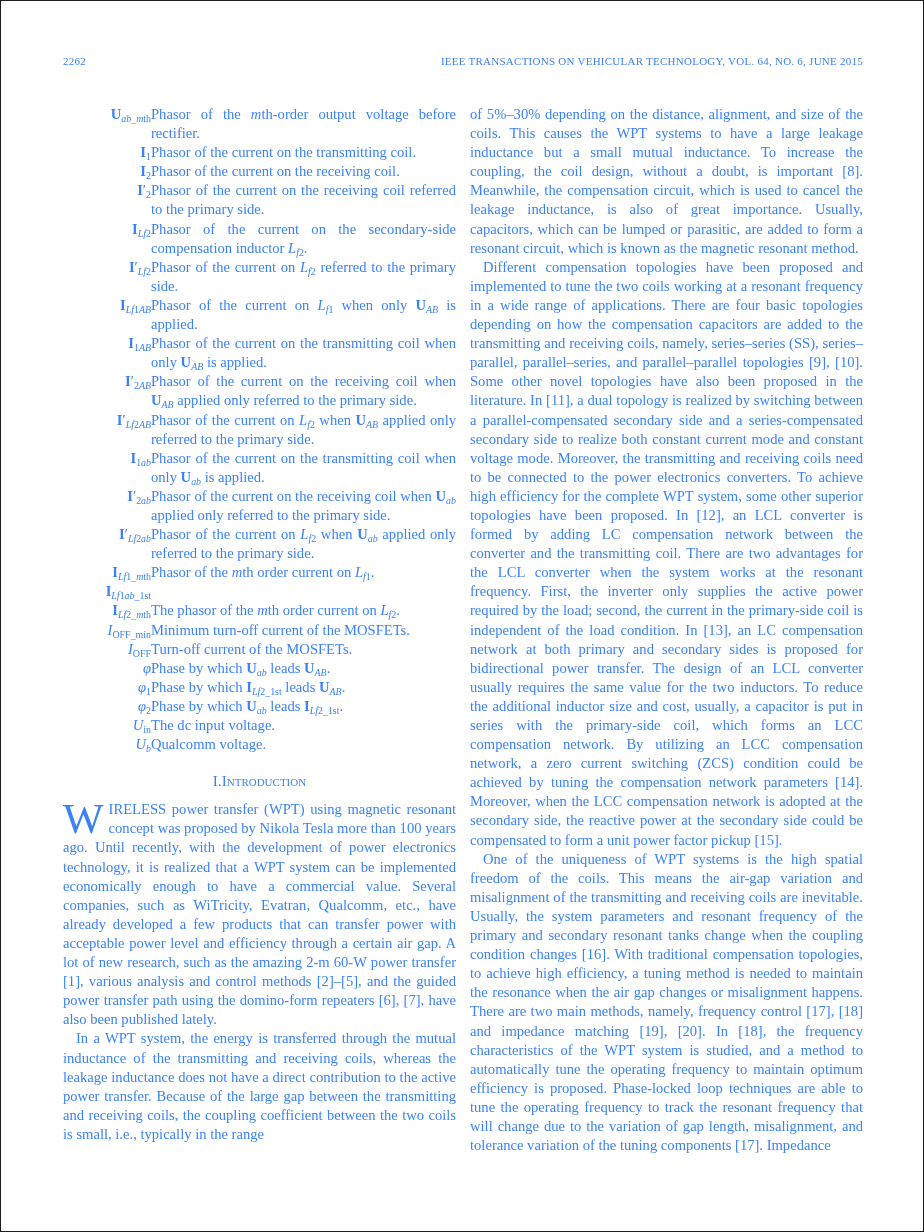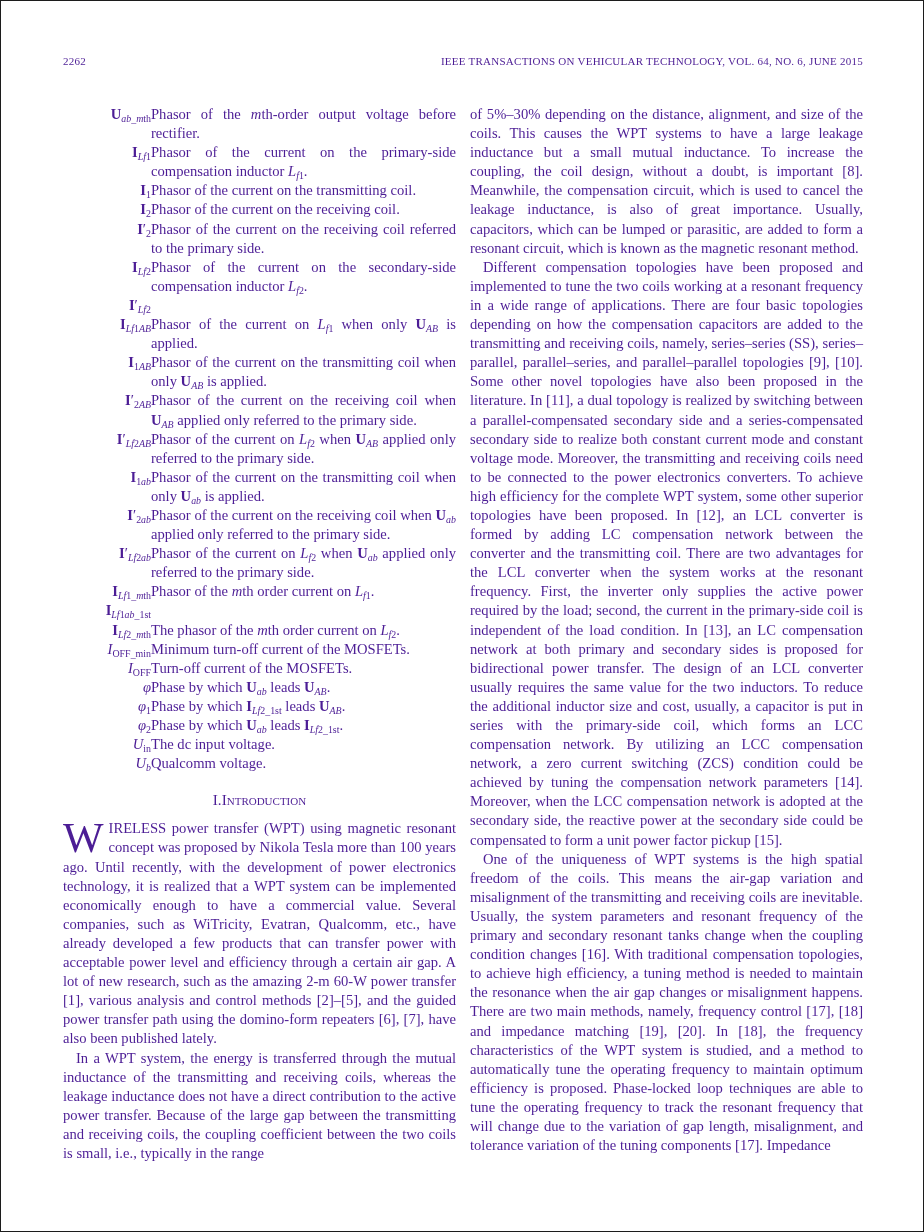--- a/index.html
+++ b/index.html
@@ -5,21 +5,21 @@
   * { margin: 0; padding: 0; box-sizing: border-box; }
   html, body { background: #ffffff; }
   .page {
     position: relative;
     width: 924px;
     height: 1232px;
     background: #ffffff;
     border: 1px solid #1c1c1c;
     overflow: hidden;
     font-family: "Liberation Serif", "DejaVu Serif", serif;
-    color: #4c1d95;
+    color: #3b82f6;
   }
   .page-header {
     position: absolute;
     top: 54px;
     left: 62px;
     width: 800px;
     display: flex;
     justify-content: space-between;
     align-items: baseline;
     font-size: 11px;
@@ -72,41 +72,38 @@
 
   <div class="columns">
 
     <div class="col">
       <div>
           <div class="nom-row">
             <span class="nom-sym"><b>U</b><sub><i>ab</i>_<i>m</i>th</sub></span>
             <span class="nom-def">Phasor of the <i>m</i>th-order output voltage before rectifier.</span>
           </div>
           <div class="nom-row">
-            <span class="nom-sym"><b>I</b><sub><i>Lf</i>1</sub></span>
-            <span class="nom-def">Phasor of the current on the primary-side compensation inductor <i>L</i><sub><i>f</i>1</sub>.</span>
-          </div>
-          <div class="nom-row">
             <span class="nom-sym"><b>I</b><sub>1</sub></span>
             <span class="nom-def">Phasor of the current on the transmitting coil.</span>
           </div>
           <div class="nom-row">
             <span class="nom-sym"><b>I</b><sub>2</sub></span>
             <span class="nom-def">Phasor of the current on the receiving coil.</span>
           </div>
           <div class="nom-row">
             <span class="nom-sym"><b>I</b>′<sub>2</sub></span>
             <span class="nom-def">Phasor of the current on the receiving coil referred to the primary side.</span>
           </div>
           <div class="nom-row">
             <span class="nom-sym"><b>I</b><sub><i>Lf</i>2</sub></span>
             <span class="nom-def">Phasor of the current on the secondary-side compensation inductor <i>L</i><sub><i>f</i>2</sub>.</span>
           </div>
           <div class="nom-row">
             <span class="nom-sym"><b>I</b>′<sub><i>Lf</i>2</sub></span>
+            <span class="nom-def">Phasor of the current on <i>L</i><sub><i>f</i>2</sub> referred to the primary side.</span>
           </div>
           <div class="nom-row">
             <span class="nom-sym"><b>I</b><sub><i>Lf</i>1<i>AB</i></sub></span>
             <span class="nom-def">Phasor of the current on <i>L</i><sub><i>f</i>1</sub> when only <b>U</b><sub><i>AB</i></sub> is applied.</span>
           </div>
           <div class="nom-row">
             <span class="nom-sym"><b>I</b><sub>1<i>AB</i></sub></span>
             <span class="nom-def">Phasor of the current on the transmitting coil when only <b>U</b><sub><i>AB</i></sub> is applied.</span>
           </div>
           <div class="nom-row">

